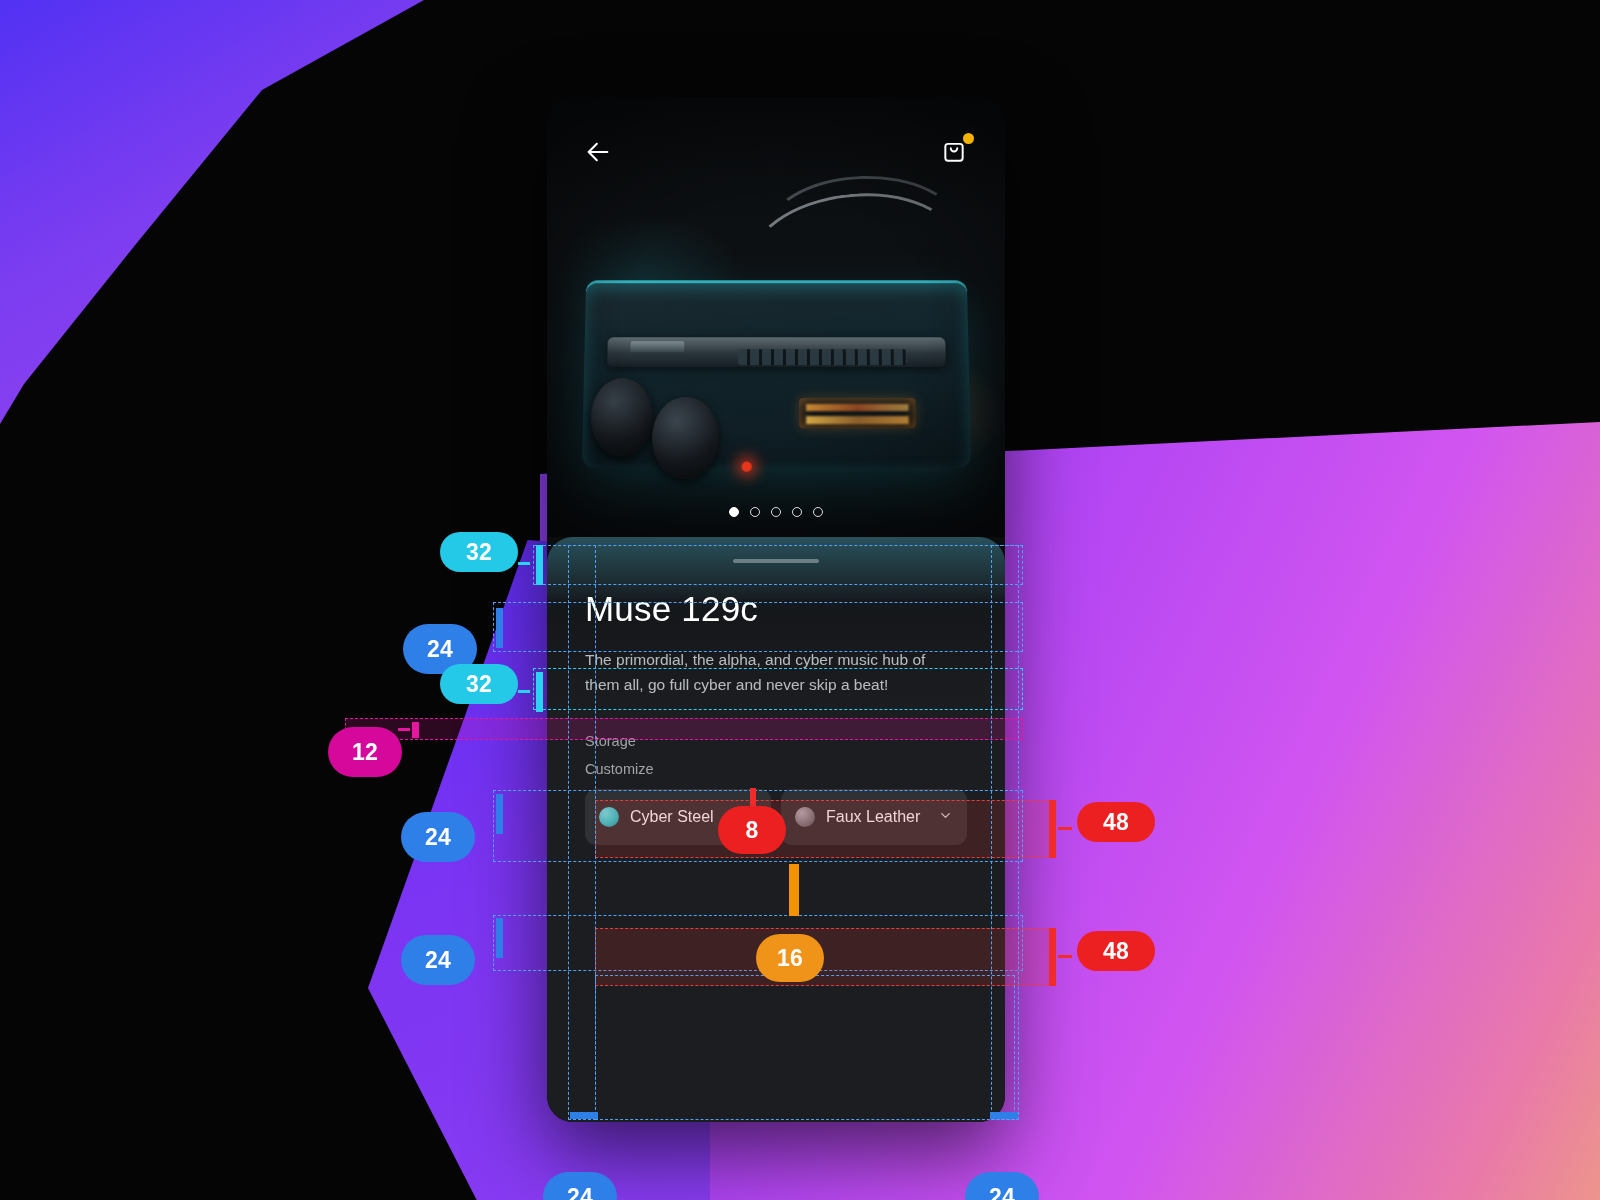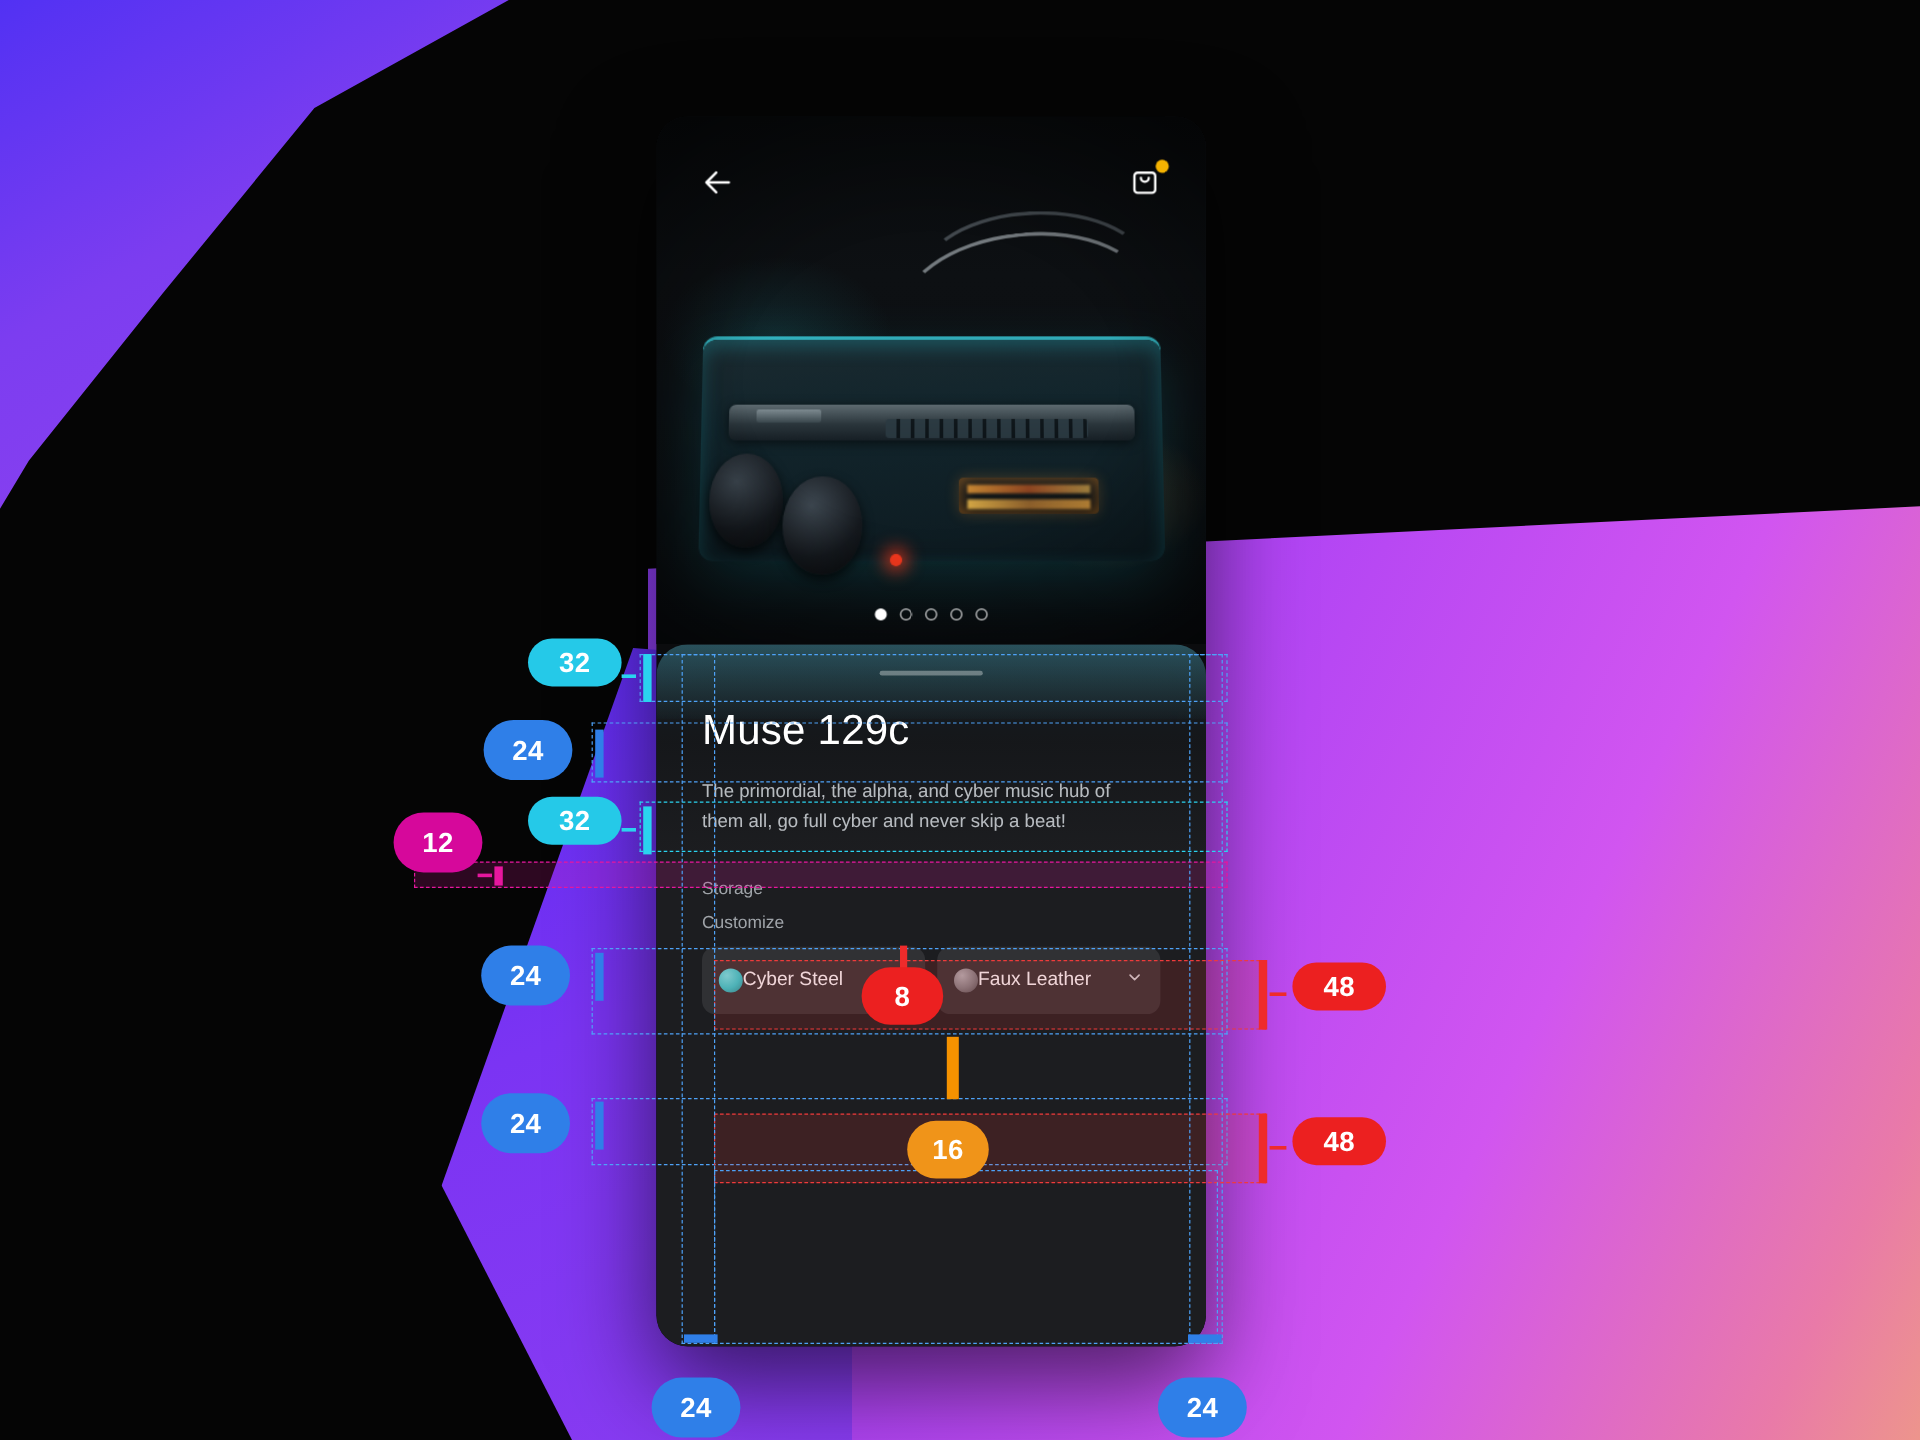--- a/index.html
+++ b/index.html
@@ -242,20 +242,21 @@
   }
 
   #customize-row { display: flex; gap: 10px; margin-bottom: 40px; }
   .select {
     flex: 1;
     height: 56px;
     border-radius: 11px;
     background: #303134;
     display: flex; align-items: center;
     padding: 0 14px;
+    gap: 11px;
     cursor: pointer;
   }
   .swatch { width: 20px; height: 20px; border-radius: 50%; flex: none; }
   .select-label { flex: 1; font-size: 16px; color: #f1f4f7; white-space: nowrap; }
   .caret { flex: none; opacity: .85; }
 
   #footer-row { display: flex; align-items: center; gap: 22px; }
   #total-block { flex: none; }
   #total-label { font-size: 14px; color: rgba(205,212,218,.62); margin-bottom: 2px; }
   #total-value { font-size: 32px; color: #ffffff; font-weight: 400; letter-spacing: .4px; }
@@ -296,21 +297,21 @@
     border-radius: 999px;
     font-size: 23px;
     letter-spacing: .3px;
   }
   .badge-cyan   { background: #25c9e8; }
   .badge-blue   { background: #2f7fe8; }
   .badge-pink   { background: #d6089b; }
   .badge-red    { background: #ec2020; }
   .badge-orange { background: #f09419; }
   .b-lg { width: 78px; height: 40px; }
-  .b-md { width: 74px; height: 50px; }
+  .b-md { width: 74px; height: 50px; margin-top: 24px; }
   .b-sm { width: 68px; height: 48px; }
 </style>
 </head>
 <body>
 
 <div id="stage">
 
   <div class="bg-shape" id="bg-top-left"></div>
   <div class="bg-shape" id="bg-right-big"></div>
   <div class="bg-shape" id="bg-wedge"></div>
@@ -431,21 +432,21 @@
     <div class="tick tick-pink" style="left:398px; top:728px; width:12px; height:3px;"></div>
     <div class="tick tick-red" style="left:1058px;top:827px; width:14px; height:3px;"></div>
     <div class="tick tick-red" style="left:1058px;top:955px; width:14px; height:3px;"></div>
 
     <div class="badge badge-cyan b-lg" style="left:440px; top:532px;">32</div>
 
     <div class="badge badge-blue b-md" style="left:403px; top:600px;">24</div>
 
     <div class="badge badge-cyan b-lg" style="left:440px; top:664px;">32</div>
 
-    <div class="badge badge-pink b-md" style="left:328px; top:677px;">12</div>
+    <div class="badge badge-pink b-md" style="left:328px; top:703px;">12</div>
 
     <div class="badge badge-blue b-md" style="left:401px; top:788px;">24</div>
 
     <div class="badge badge-blue b-md" style="left:401px; top:911px;">24</div>
 
     <div class="badge badge-blue b-md" style="left:543px; top:1148px;">24</div>
 
     <div class="badge badge-blue b-md" style="left:965px; top:1148px;">24</div>
 
     <div class="badge badge-red b-sm" style="left:718px; top:806px;">8</div>

